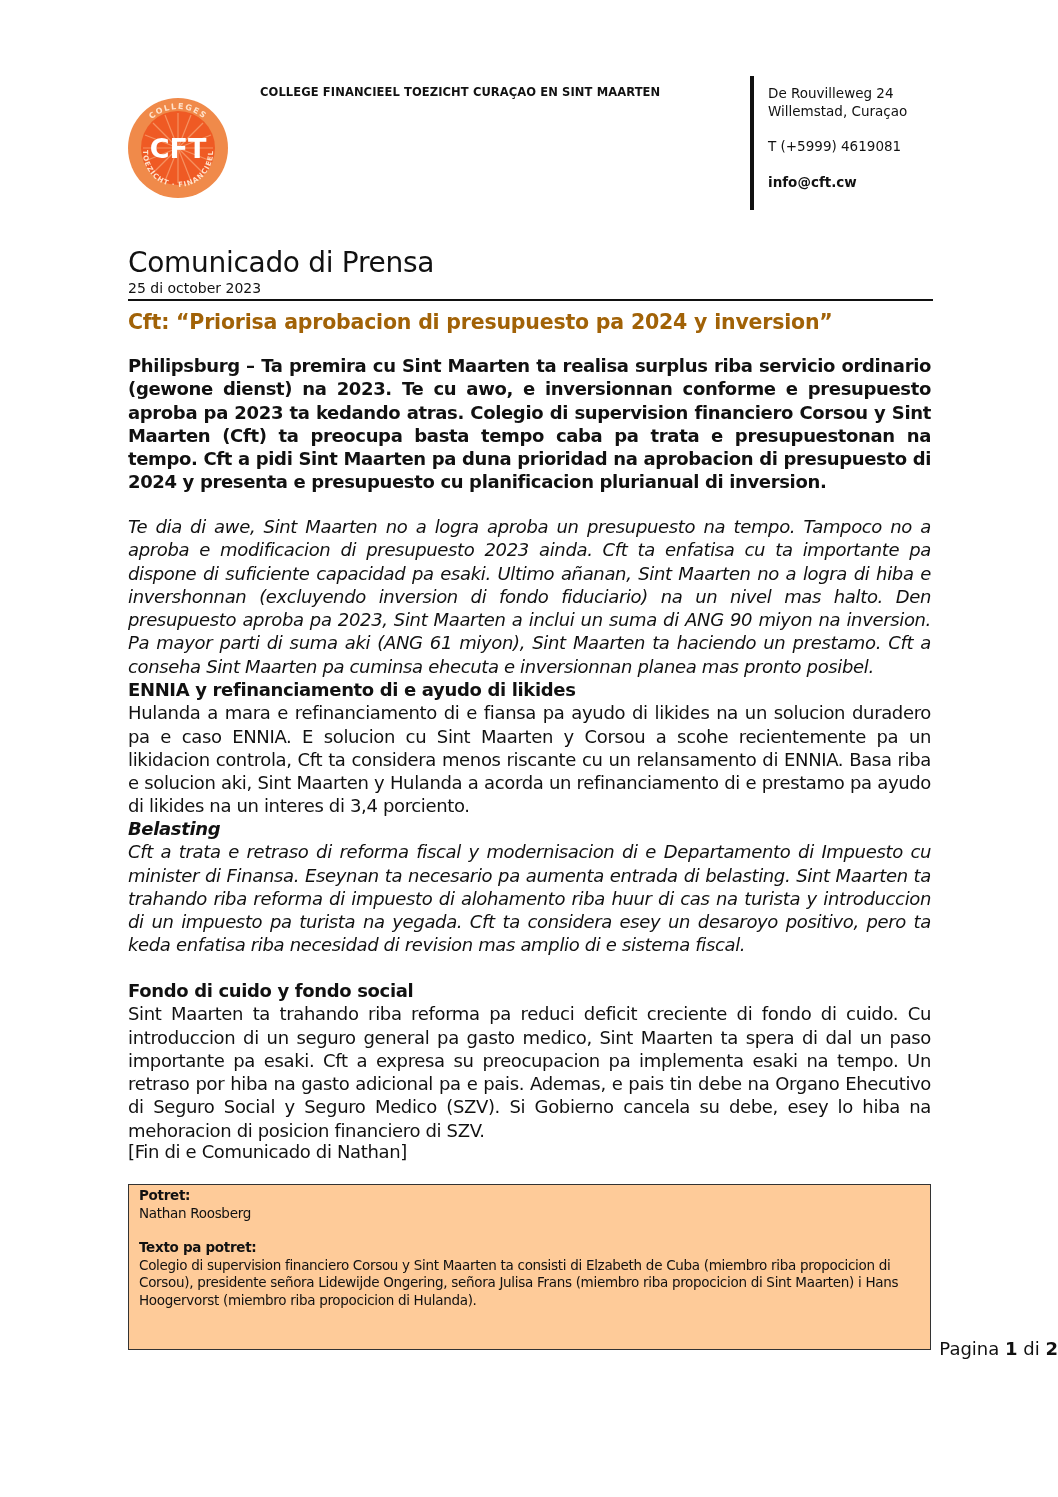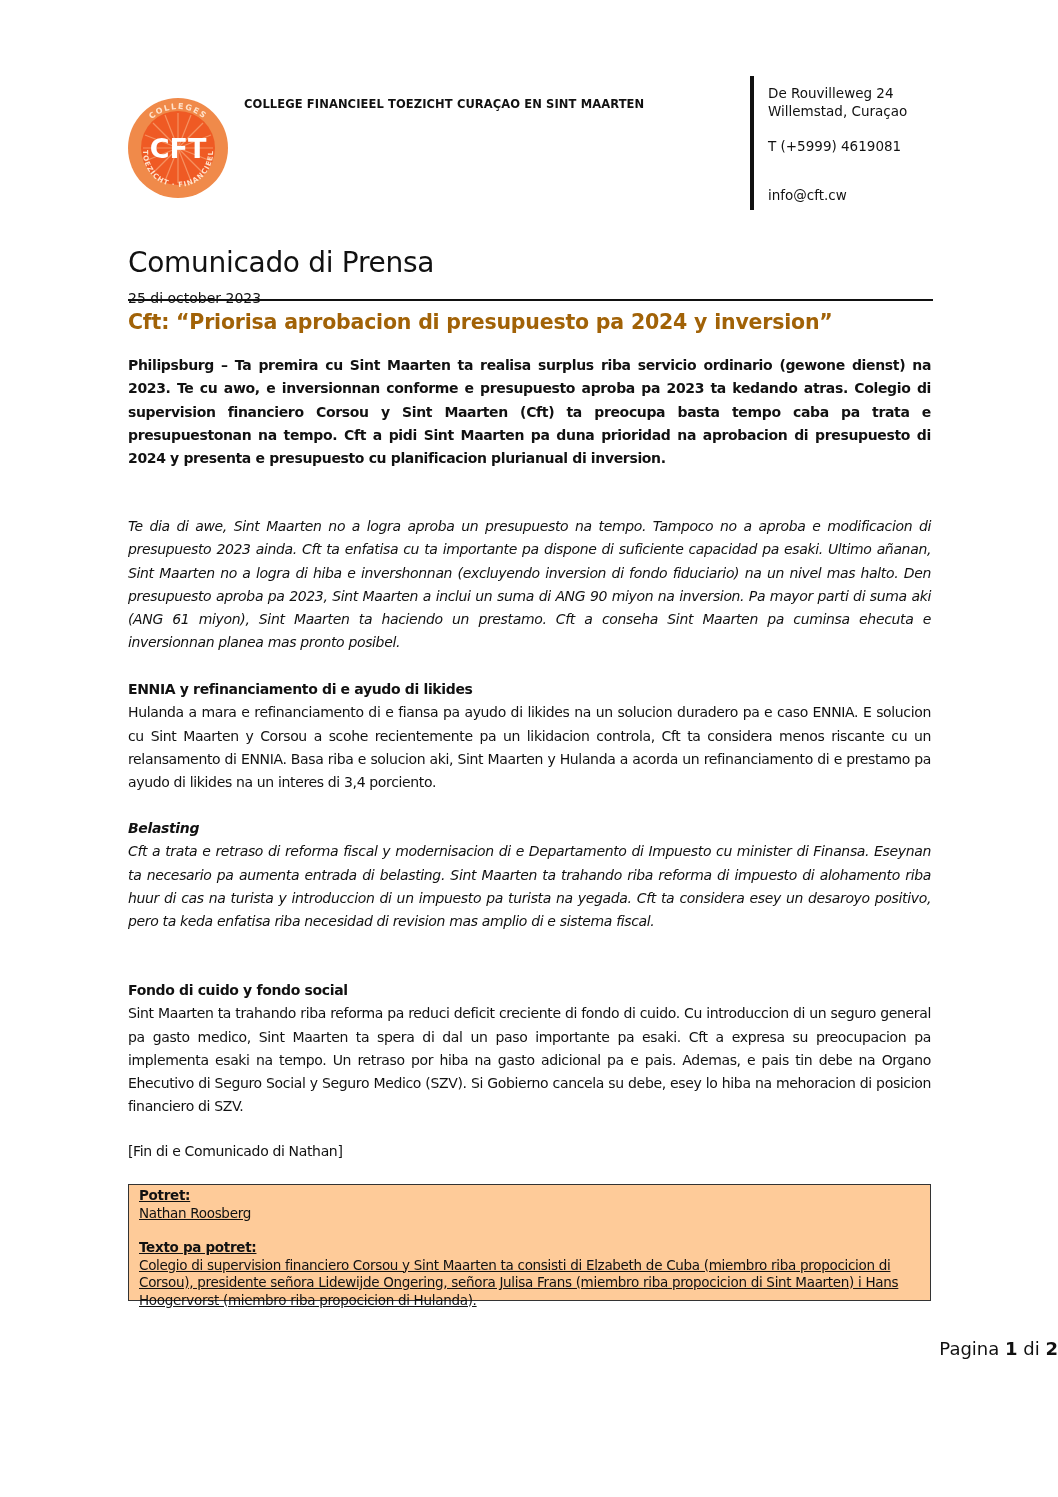--- a/index.html
+++ b/index.html
@@ -1,42 +1,42 @@
 <!DOCTYPE html>
 <html><head>
 <meta charset="utf-8">
 <style>
   * { box-sizing: border-box; margin: 0; padding: 0; }
   html, body { width: 1058px; height: 1497px; background: #ffffff; }
   body { position: relative; font-family: "DejaVu Sans", sans-serif; color: #111; overflow: hidden; }
 
   .logo { position: absolute; left: 127px; top: 97px; width: 102px; height: 102px; }
-  .org-name { position: absolute; left: 244px; top: 85px; font-size: 11.5px; font-weight: bold; letter-spacing: 0.1px; color: #111; margin-top: 12px; }
+  .org-name { position: absolute; left: 260px; top: 85px; font-size: 11.5px; font-weight: bold; letter-spacing: 0.1px; color: #111; }
 
   .addr-bar { position: absolute; left: 750px; top: 76px; width: 4px; height: 134px; background: #111; }
   .addr { position: absolute; left: 768px; top: 84px; font-size: 13.5px; line-height: 18px; color: #111; }
   .addr .line { display: block; white-space: nowrap; }
   .addr .phone { margin-top: 17px; }
-  .addr .email { margin-top: 31px; }
+  .addr .email { margin-top: 18px; font-weight: bold; }
 
   .doc-title { position: absolute; left: 128px; top: 246px; font-size: 28px; font-weight: normal; color: #111; letter-spacing: -0.3px; }
-  .doc-date { position: absolute; left: 128px; top: 290px; font-size: 14px; color: #111; }
+  .doc-date { position: absolute; left: 128px; top: 280px; font-size: 14px; color: #111; }
   .title-rule { position: absolute; left: 128px; top: 299px; width: 805px; height: 2px; background: #111; }
   .headline { position: absolute; left: 128px; top: 310px; font-size: 20.5px; font-weight: bold; color: #a16207; letter-spacing: -0.2px; white-space: nowrap; }
 
-  .body { position: absolute; left: 128px; width: 803px; font-size: 14px; line-height: 23.3px; text-align: justify; color: #111; letter-spacing: -0.35px; }
+  .body { position: absolute; left: 128px; width: 803px; font-size: 18px; line-height: 23.3px; text-align: justify; color: #111; letter-spacing: -0.35px; }
   .lead { top: 354px; font-weight: bold; }
   .p1 { top: 515px; font-style: italic; }
   .sec-ennia { top: 678px; }
   .sec-belasting { top: 817px; font-style: italic; }
   .sec-fondo { top: 979px; }
   .endnote { top: 1140px; }
   .sec-head { font-weight: bold; display: block; }
 
-  .photo-box { position: absolute; left: 128px; top: 1184px; width: 803px; height: 117px; background: #fecb99; border: 1.5px solid #333; padding: 2px 10px; font-size: 13.5px; line-height: 17.5px; color: #111; letter-spacing: -0.3px; text-decoration: underline; }
+  .photo-box { position: absolute; left: 128px; top: 1184px; width: 803px; height: 166px; background: #fecb99; border: 1.5px solid #333; padding: 2px 10px; font-size: 13.5px; line-height: 17.5px; color: #111; letter-spacing: -0.3px; }
   .photo-box .lbl { font-weight: bold; display: block; }
   .photo-box .gap { height: 17px; }
 
   .footer { position: absolute; left: 0; width: 1058px; top: 1338px; text-align: right; font-size: 18px; color: #111; }
   .footer b { font-weight: bold; }
 </style>
 </head>
 <body>
 
 <div class="logo">

